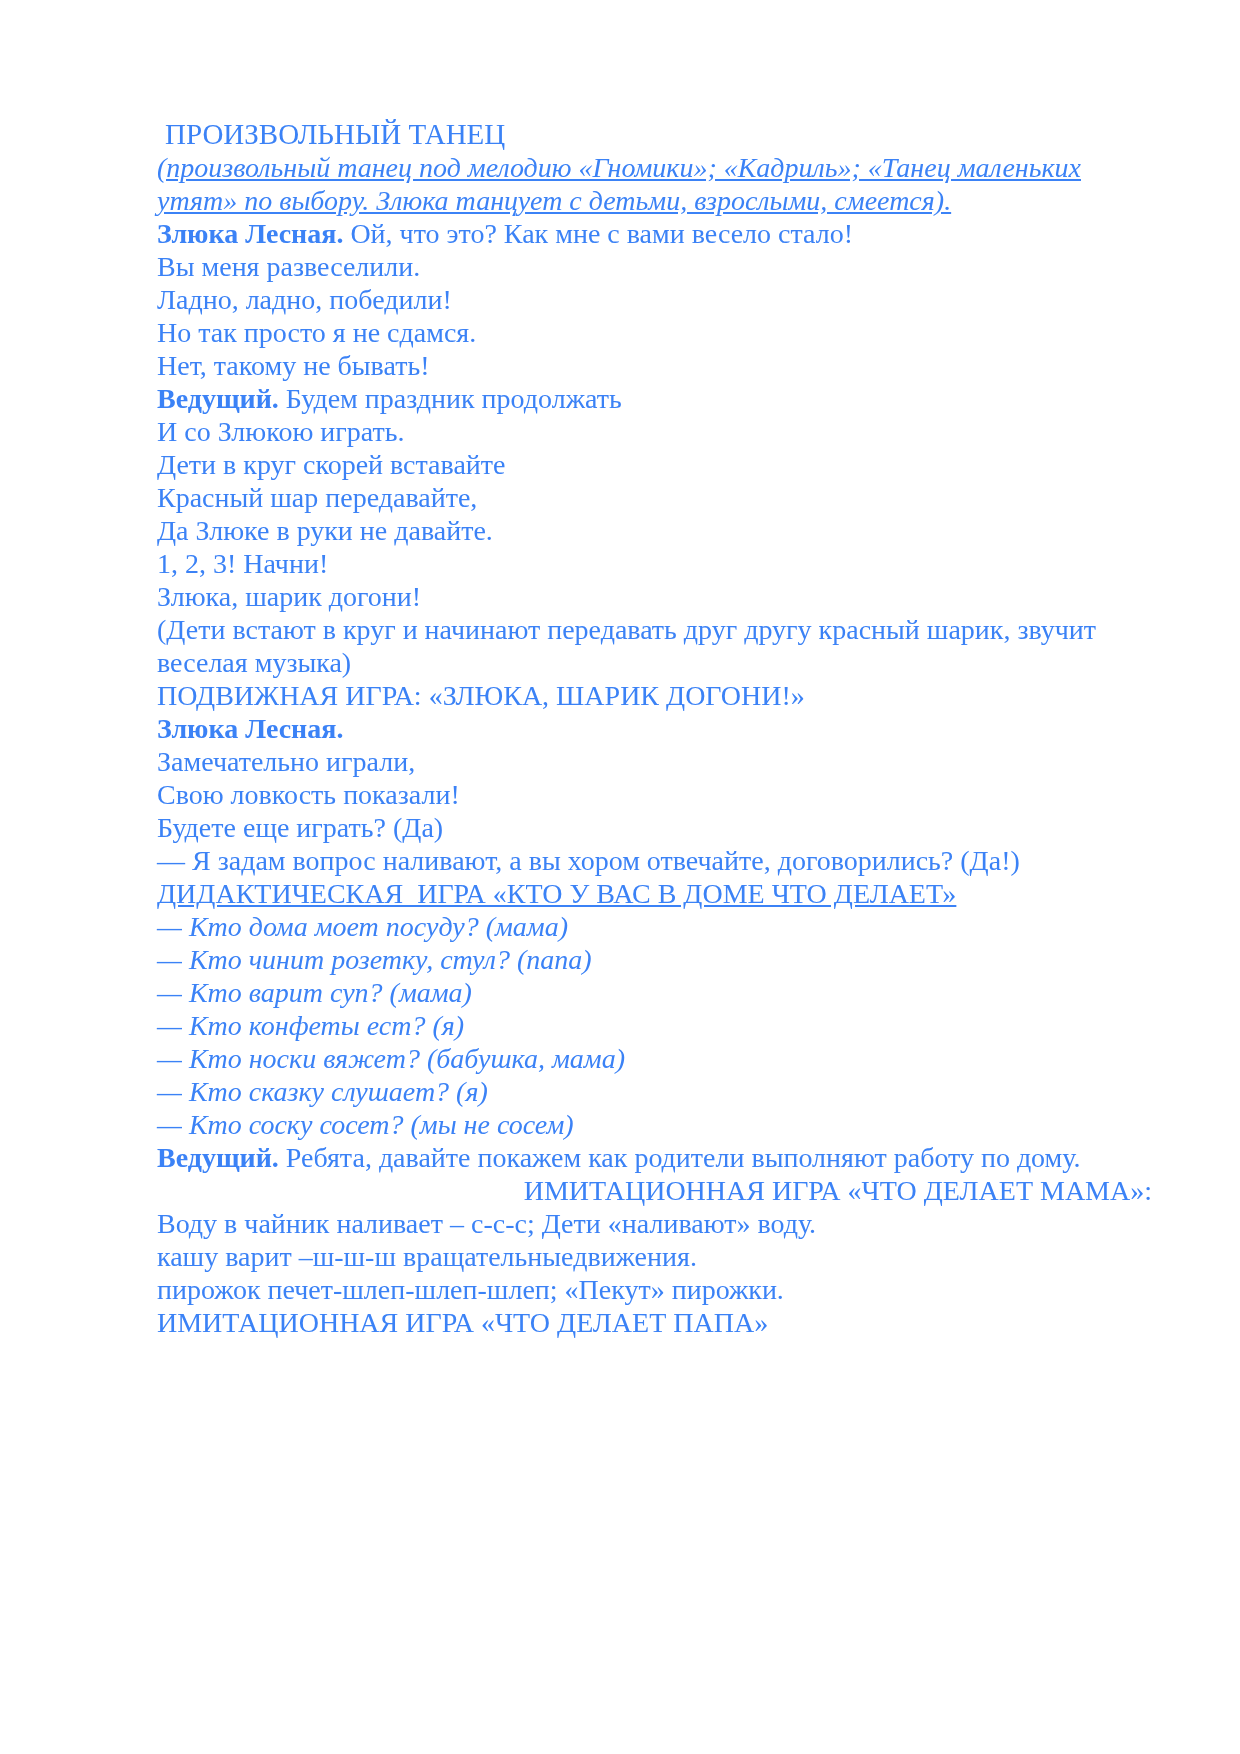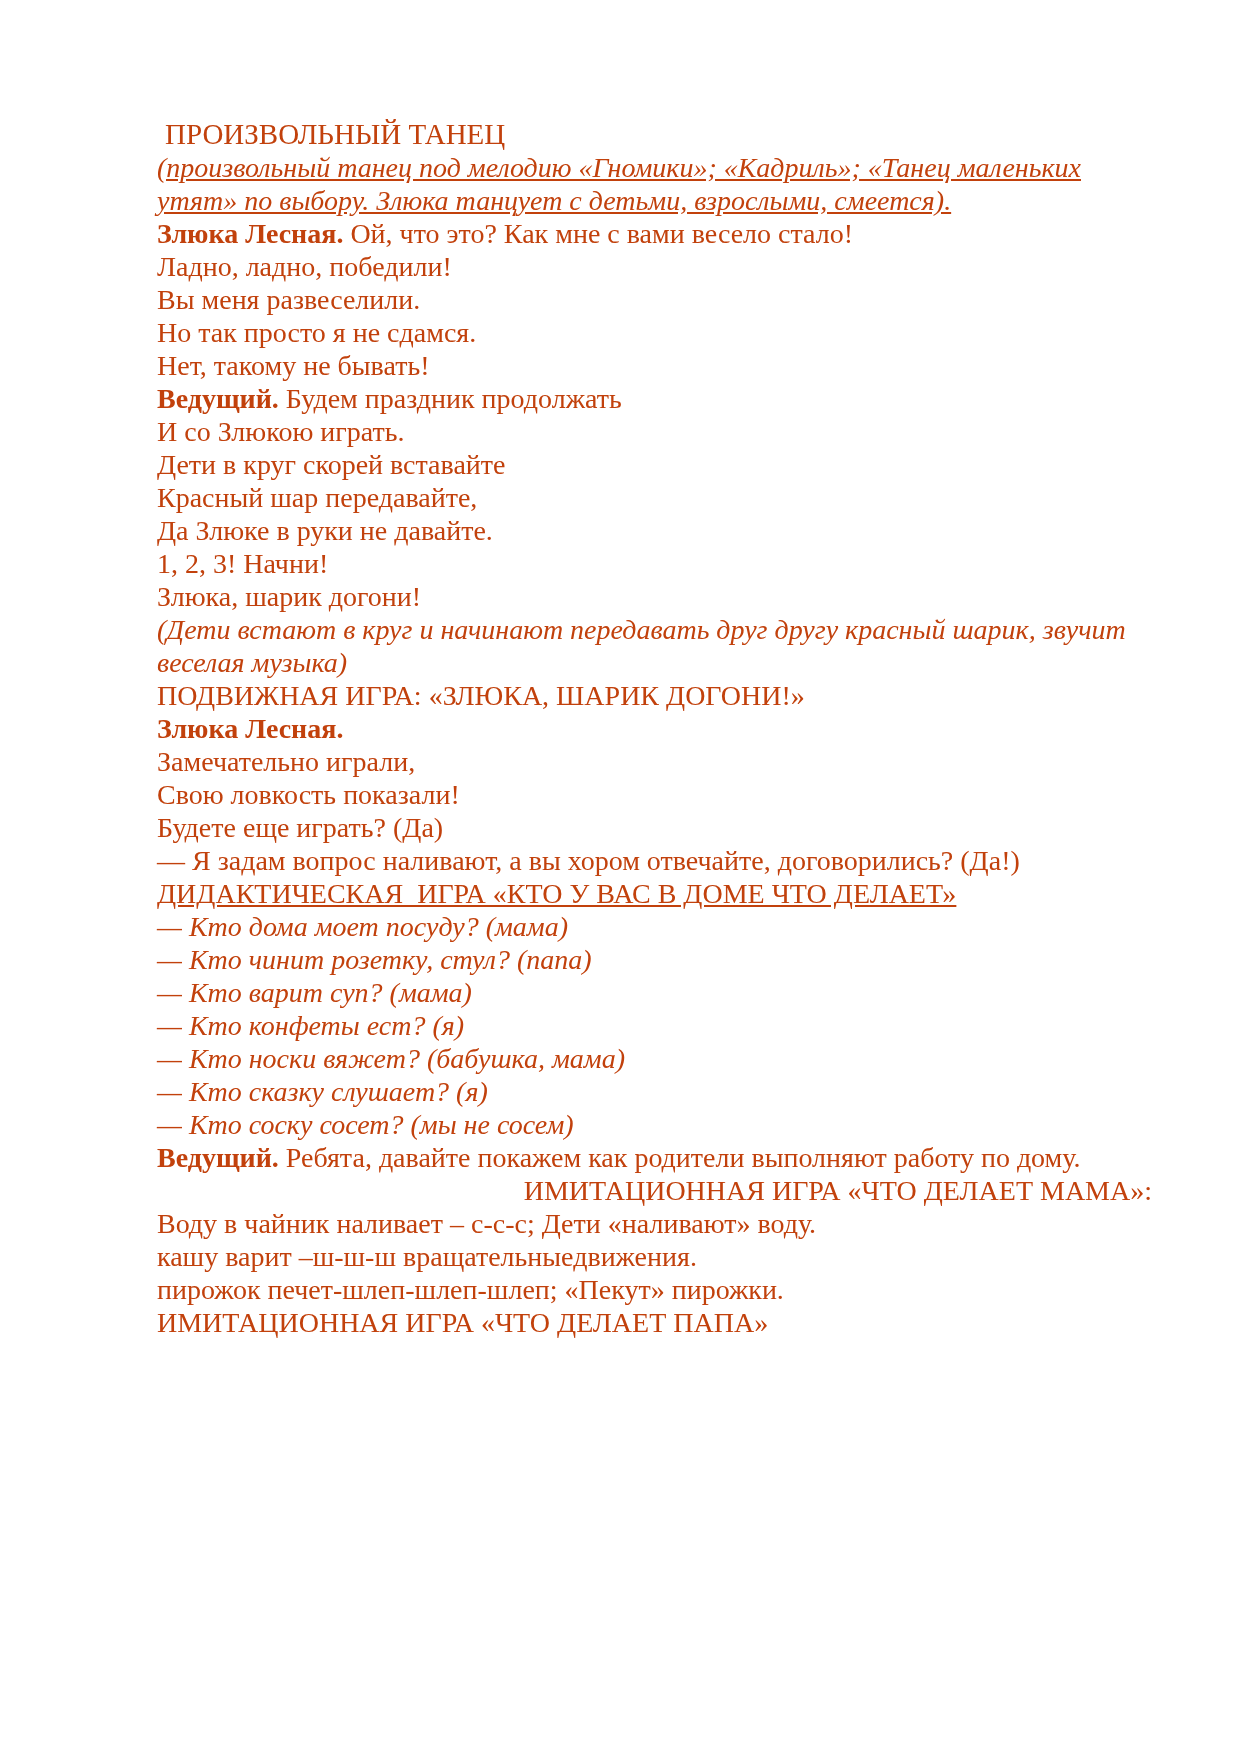--- a/index.html
+++ b/index.html
@@ -6,48 +6,48 @@
   .page{
     position:relative;
     width:1240px;
     height:1754px;
     background:#ffffff;
     box-sizing:border-box;
     padding:118px 88px 0 157px;
     font-family:"Liberation Serif","DejaVu Serif",serif;
     font-size:28px;
     line-height:33px;
-    color:#c2410c;
+    color:#3b82f6;
     overflow:hidden;
   }
   .page p{margin:0;}
   .title{font-size:29px;padding-left:8px;margin-bottom:10px;}
   .stage{font-style:italic;margin-bottom:6px;text-decoration:underline;}
-  .stage2{font-style:italic;margin-top:16px;margin-bottom:10px;}
+  .stage2{margin-top:16px;margin-bottom:10px;}
   .speaker{font-weight:bold;}
   .blank-above{margin-top:33px;}
   .heading{margin-bottom:12px;}
   .q-intro{margin-top:12px;margin-bottom:12px;}
   .heading-did{margin-bottom:10px;text-decoration:underline;}
   .question{font-style:italic;}
   .heading-mama{margin-bottom:18px;text-align:right;}
   .action{margin-bottom:12px;}
 </style>
 </head>
 <body>
 
 <div class="page">
 
   <p class="title">ПРОИЗВОЛЬНЫЙ ТАНЕЦ</p>
 
   <p class="stage">(произвольный танец под мелодию «Гномики»; «Кадриль»; «Танец маленьких утят» по выбору. Злюка танцует с детьми, взрослыми, смеется).</p>
 
   <p><b class="speaker">Злюка Лесная.</b> <span>Ой, что это? Как мне с вами весело стало!</span></p>
+  <p>Вы меня развеселили.</p>
   <p>Ладно, ладно, победили!</p>
-  <p>Вы меня развеселили.</p>
   <p>Но так просто я не сдамся.</p>
   <p>Нет, такому не бывать!</p>
 
   <p class="blank-above"><b class="speaker">Ведущий.</b> <span>Будем праздник продолжать</span></p>
   <p>И со Злюкою играть.</p>
   <p>Дети в круг скорей вставайте</p>
   <p>Красный шар передавайте,</p>
   <p>Да Злюке в руки не давайте.</p>
   <p>1, 2, 3! Начни!</p>
   <p>Злюка, шарик догони!</p>

